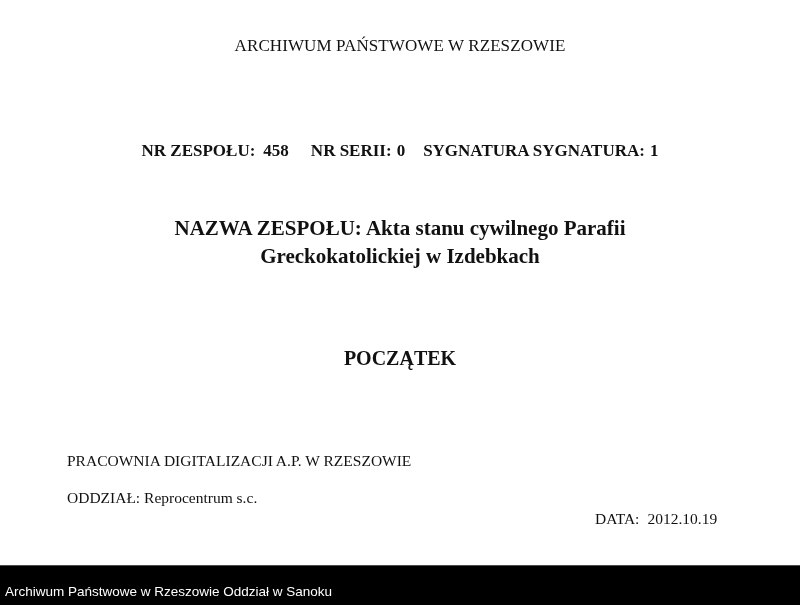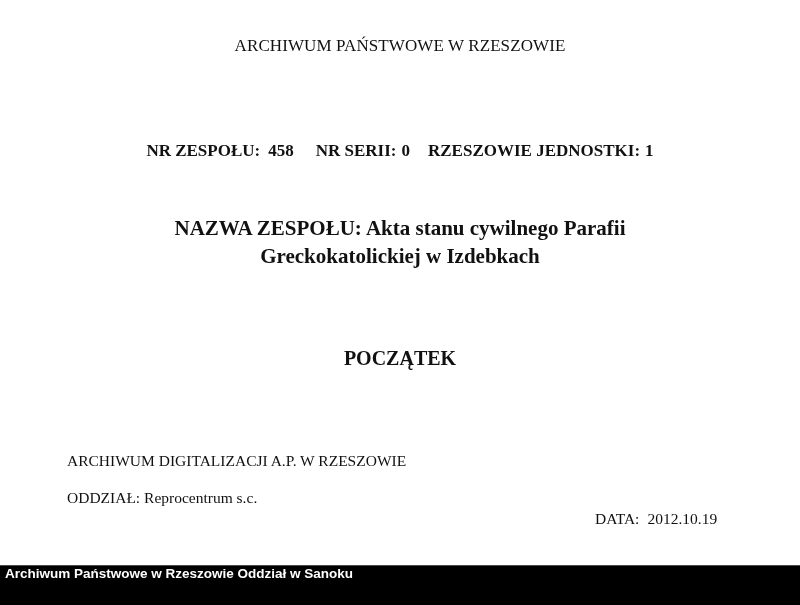--- a/index.html
+++ b/index.html
@@ -20,45 +20,45 @@
     .left { position: absolute; left: 67px; font-size: 15.5px; line-height: 20px; white-space: nowrap; }
     .lab { top: 451px; }
     .scan { top: 488px; }
     .date { position: absolute; left: 595px; top: 509px; font-size: 15.5px; line-height: 20px; white-space: nowrap; }
     .date .sp { display: inline-block; width: 8px; }
     .footer {
       position: absolute; left: 0; top: 565px; width: 800px; height: 40px;
       background: #000000; border-top: 1px solid #4a4a4a; box-sizing: border-box;
     }
     .footer-text {
-      position: absolute; left: 5px; top: 0;
+      position: absolute; left: 5px; top: 18px;
       font-family: "Liberation Sans", "DejaVu Sans", sans-serif;
-      font-size: 13.5px; font-weight: bold; color: #ffffff; white-space: nowrap; text-align: center;
+      font-size: 13.5px; font-weight: normal; color: #ffffff; white-space: nowrap; text-align: center;
     }
   </style>
 </head>
 <body>
 
 <div class="page">
   <div class="center hdr">
     <div>ARCHIWUM PAŃSTWOWE W RZESZOWIE</div>
   </div>
 
   <div class="center meta">
-    <span>NR ZESPOŁU:</span><span class="sgap"></span><span>458</span><span class="gap"></span><span>NR SERII:</span><span class="sgap" style="width:5px"></span><span>0</span><span class="gap" style="width:18px"></span><span>RZESZOWIE JEDNOSTKI:</span><span class="sgap" style="width:5px"></span><span>1</span>
+    <span>NR ZESPOŁU:</span><span class="sgap"></span><span>458</span><span class="gap"></span><span>NR SERII:</span><span class="sgap" style="width:5px"></span><span>0</span><span class="gap" style="width:18px"></span><span>SYGNATURA SYGNATURA:</span><span class="sgap" style="width:5px"></span><span>1</span>
   </div>
 
   <div class="center start">POCZĄTEK</div>
 
   <div class="center title">
     <div>NAZWA ZESPOŁU: Akta stanu cywilnego Parafii</div>
     <div>Greckokatolickiej w Izdebkach</div>
   </div>
 
-  <div class="left lab">ARCHIWUM DIGITALIZACJI A.P. W RZESZOWIE</div>
+  <div class="left lab">PRACOWNIA DIGITALIZACJI A.P. W RZESZOWIE</div>
   <div class="left scan">ODDZIAŁ: Reprocentrum s.c.</div>
 
   <div class="date">
     <span>DATA:</span><span class="sp"></span><span>2012.10.19</span>
   </div>
 </div>
 
 <div class="footer">
   <div class="footer-text">Archiwum Państwowe w Rzeszowie Oddział w Sanoku</div>
 </div>

